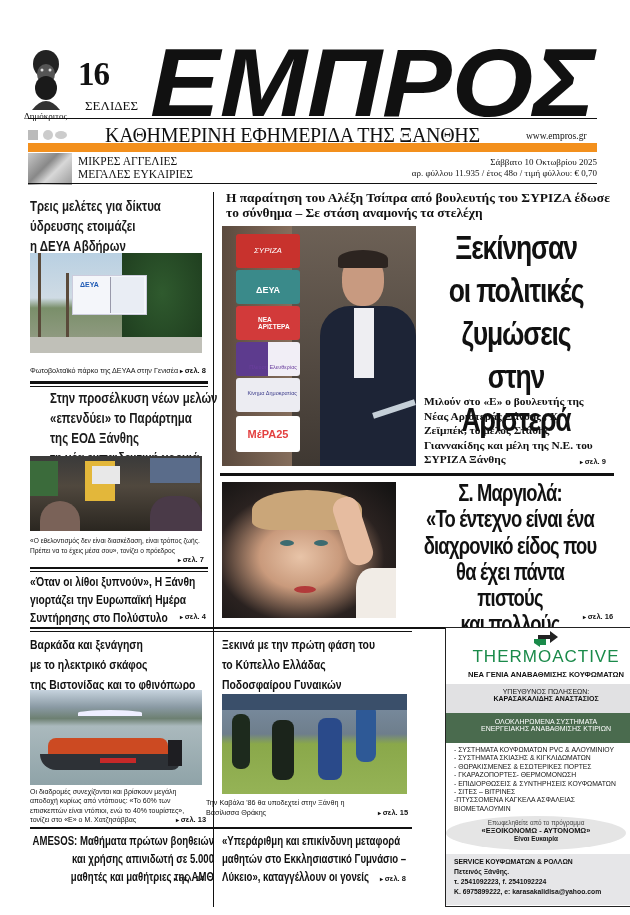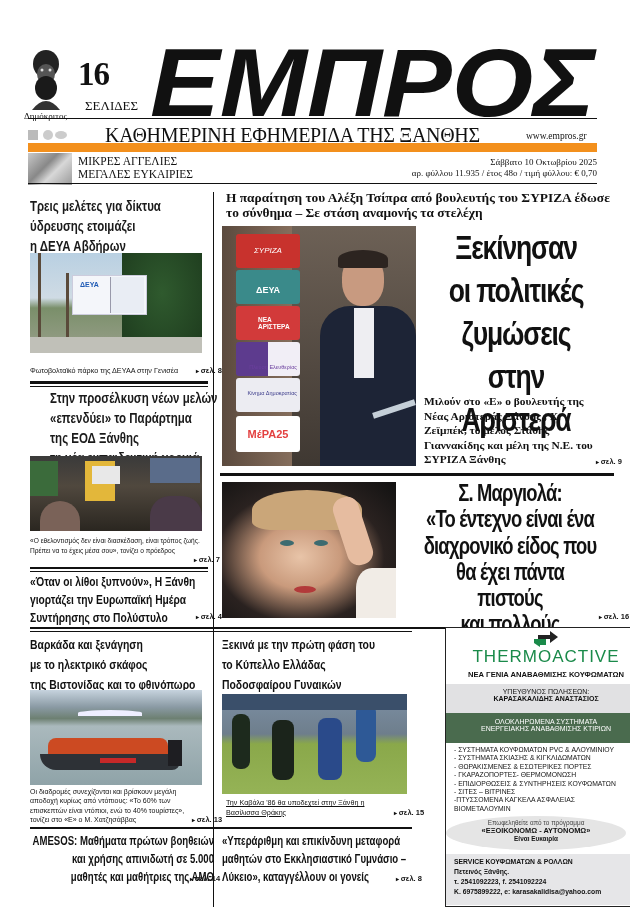--- a/index.html
+++ b/index.html
@@ -20,21 +20,21 @@
   .classified-thumb { left:28px; top:153px; width:44px; height:32px; background:linear-gradient(135deg,#c9c9c9,#888 40%,#d8d8d8 60%,#999); }
   .classified-1 { left:78px; top:155px; font-size:11.5px; }
   .classified-2 { left:78px; top:168px; font-size:11.5px; }
   .date-line { right:33px; top:157px; font-size:9px; text-align:right; }
   .issue-line { right:33px; top:168px; font-size:9px; text-align:right; }
 
   
   .cond { font-family:"Liberation Sans", sans-serif; font-weight:bold; transform-origin:left top; }
   .hl-left { font-size:14px; line-height:20px; color:#1a1a1a; }
   .caption { font-family:"Liberation Sans", sans-serif; font-size:7.2px; line-height:10px; color:#111; }
-  .page-ref { font-family:"Liberation Sans", sans-serif; font-size:7.5px; font-weight:bold; color:#111;margin-left:16px; }
+  .page-ref { font-family:"Liberation Sans", sans-serif; font-size:7.5px; font-weight:bold; color:#111; }
   .page-ref::before { content:"▸ "; font-size:6px; }
   .photo { overflow:hidden; }
   .vline { background:#111; width:1px; }
 
   .lead-kicker { left:226px; top:190px; width:385px; font-size:13.4px; font-weight:bold; line-height:15px; font-family:"Liberation Serif", serif; }
   .lead-headline { left:416px; top:226px; width:200px; text-align:center; font-family:"Liberation Sans", sans-serif; font-weight:bold; font-size:34px; line-height:43px; letter-spacing:-1.5px; transform:scaleX(0.78); transform-origin:center top; }
   .lead-sub { left:424px; top:394px; width:180px; font-size:11.4px; line-height:14.5px; font-weight:bold; font-family:"Liberation Serif", serif; }
 
   .interview-head { left:400px; top:480px; width:220px; text-align:center; font-family:"Liberation Sans", sans-serif; font-weight:bold; font-size:23px; line-height:26.3px; letter-spacing:-1px; transform:scaleX(0.8); transform-origin:center top; }
 
@@ -206,21 +206,21 @@
     <div>Ποδοσφαίρου Γυναικών</div>
   </div>
 </div>
 <div class="abs photo" style="left:222px;top:694px;width:185px;height:100px;background:linear-gradient(180deg,#7c8fa4 0%,#6e7e8c 40%,#8aa84a 50%,#95b356 100%);">
   <div style="position:absolute;left:10px;top:20px;width:18px;height:55px;background:#1d2a1d;border-radius:8px;"></div>
   <div style="position:absolute;left:50px;top:26px;width:22px;height:60px;background:#1b241b;border-radius:8px;"></div>
   <div style="position:absolute;left:96px;top:24px;width:24px;height:62px;background:#2a4a8a;border-radius:8px;"></div>
   <div style="position:absolute;left:134px;top:10px;width:20px;height:58px;background:#2e5996;border-radius:8px;"></div>
   <div style="position:absolute;left:0;top:0;width:100%;height:16px;background:#3a4f6a;"></div>
 </div>
-<div class="abs caption" style="left:226px;top:798px;width:150px;font-size:7.2px;line-height:9.5px;text-decoration:underline;">Την Καβάλα '86 θα υποδεχτεί στην Ξάνθη η Βασίλισσα Θράκης</div>
+<div class="abs caption" style="left:206px;top:798px;width:150px;font-size:7.2px;line-height:9.5px;">Την Καβάλα '86 θα υποδεχτεί στην Ξάνθη η Βασίλισσα Θράκης</div>
 <div class="abs page-ref" style="left:378px;top:808px;">σελ. 15</div>
 
 <div class="abs rule" style="left:30px;top:827px;width:382px;height:2px;"></div>
 
 <div class="abs" style="left:30px;top:832px;width:180px;text-align:right;">
   <div class="cond" style="font-size:12px;line-height:18px;transform:scaleX(0.8);width:230px;">
     <div>AMESOS: Μαθήματα πρώτων βοηθειών</div>
     <div>και χρήσης απινιδωτή σε 5.000</div>
     <div>μαθητές και μαθήτριες της ΑΜΘ</div>
   </div>

